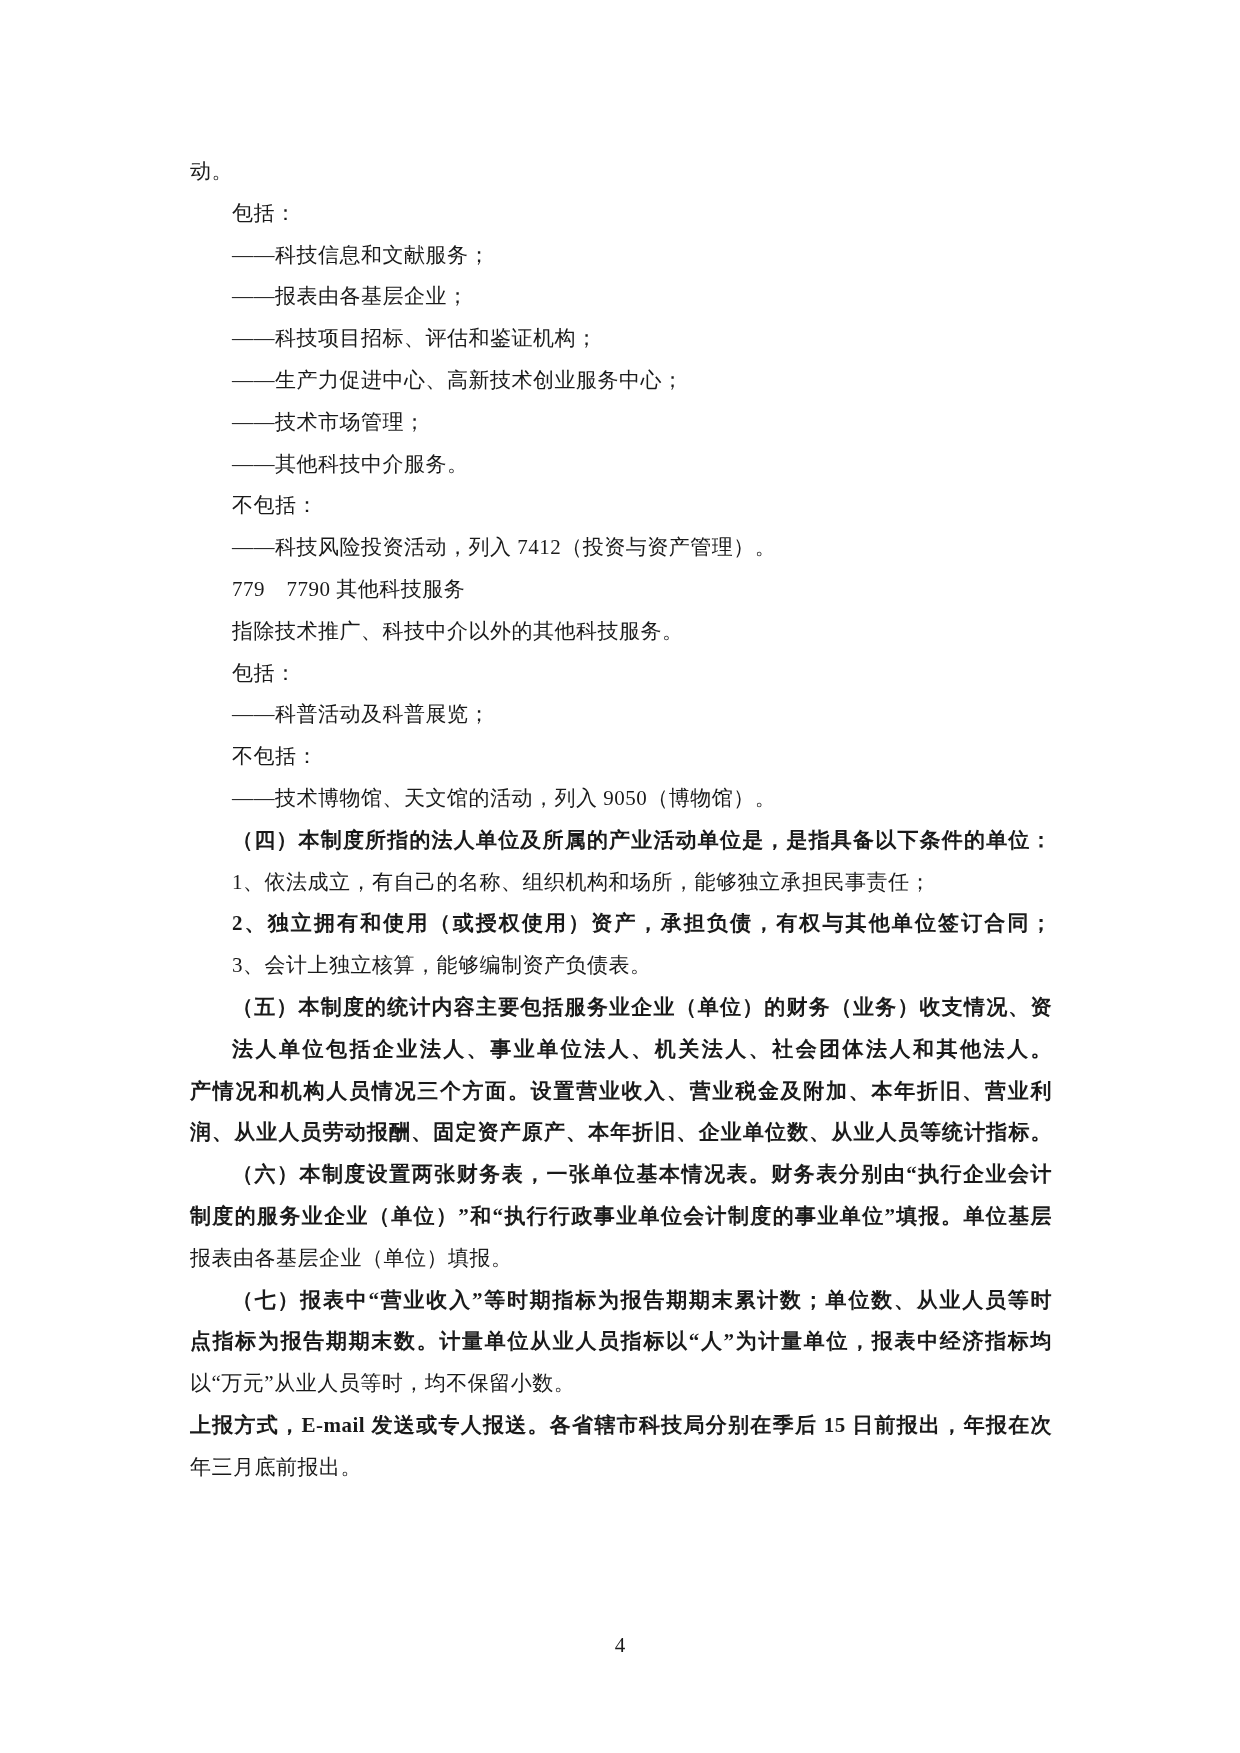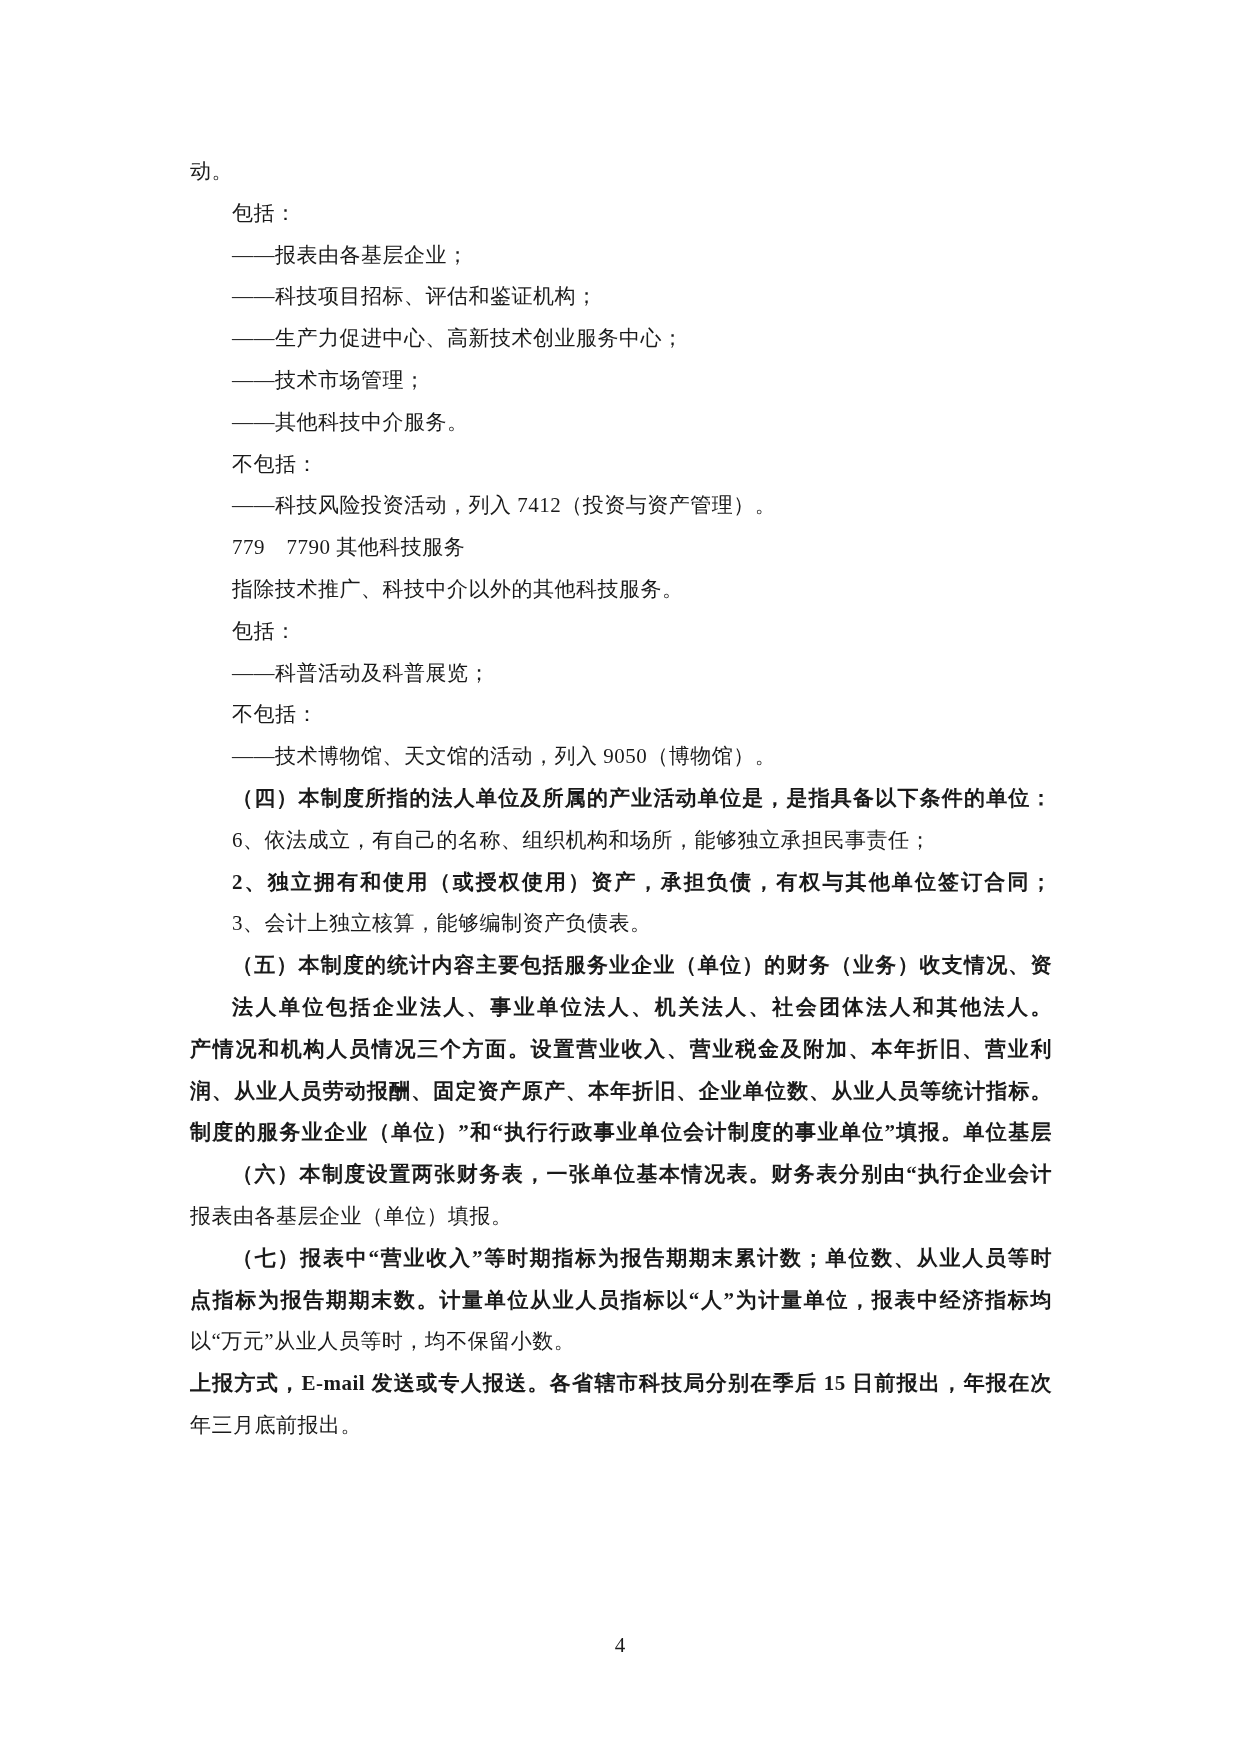--- a/index.html
+++ b/index.html
@@ -49,43 +49,44 @@
     line-height: 26px;
   }
 </style>
 </head>
 <body>
 
 <div class="page">
   <div class="textblock" id="textblock">
       <div class="line">动。</div>
       <div class="line ind">包括：</div>
+      <div class="line ind">——科技信息和文献服务；</div>
       <div class="line ind">——报表由各基层企业；</div>
       <div class="line ind">——科技项目招标、评估和鉴证机构；</div>
       <div class="line ind">——生产力促进中心、高新技术创业服务中心；</div>
       <div class="line ind">——技术市场管理；</div>
       <div class="line ind">——其他科技中介服务。</div>
       <div class="line ind">不包括：</div>
       <div class="line ind">——科技风险投资活动，列入 7412（投资与资产管理）。</div>
       <div class="line ind">779　7790 其他科技服务</div>
       <div class="line ind">指除技术推广、科技中介以外的其他科技服务。</div>
       <div class="line ind">包括：</div>
       <div class="line ind">——科普活动及科普展览；</div>
       <div class="line ind">不包括：</div>
       <div class="line ind">——技术博物馆、天文馆的活动，列入 9050（博物馆）。</div>
       <div class="line ind fill">（四）本制度所指的法人单位及所属的产业活动单位是，是指具备以下条件的单位：</div>
-      <div class="line ind">6、依法成立，有自己的名称、组织机构和场所，能够独立承担民事责任；</div>
+      <div class="line ind">1、依法成立，有自己的名称、组织机构和场所，能够独立承担民事责任；</div>
       <div class="line ind fill">2、独立拥有和使用（或授权使用）资产，承担负债，有权与其他单位签订合同；</div>
       <div class="line ind">3、会计上独立核算，能够编制资产负债表。</div>
       <div class="line ind fill">（五）本制度的统计内容主要包括服务业企业（单位）的财务（业务）收支情况、资</div>
       <div class="line ind fill">法人单位包括企业法人、事业单位法人、机关法人、社会团体法人和其他法人。</div>
       <div class="line fill">产情况和机构人员情况三个方面。设置营业收入、营业税金及附加、本年折旧、营业利</div>
       <div class="line fill">润、从业人员劳动报酬、固定资产原产、本年折旧、企业单位数、从业人员等统计指标。</div>
+      <div class="line ind fill">（六）本制度设置两张财务表，一张单位基本情况表。财务表分别由“执行企业会计</div>
       <div class="line fill">制度的服务业企业（单位）”和“执行行政事业单位会计制度的事业单位”填报。单位基层</div>
-      <div class="line ind fill">（六）本制度设置两张财务表，一张单位基本情况表。财务表分别由“执行企业会计</div>
       <div class="line">报表由各基层企业（单位）填报。</div>
       <div class="line ind fill">（七）报表中“营业收入”等时期指标为报告期期末累计数；单位数、从业人员等时</div>
       <div class="line fill">点指标为报告期期末数。计量单位从业人员指标以“人”为计量单位，报表中经济指标均</div>
       <div class="line">以“万元”从业人员等时，均不保留小数。</div>
       <div class="line fill">上报方式，E-mail 发送或专人报送。各省辖市科技局分别在季后 15 日前报出，年报在次</div>
       <div class="line">年三月底前报出。</div>
     </div>
   <div class="pagenum">4</div>
 </div>
 

